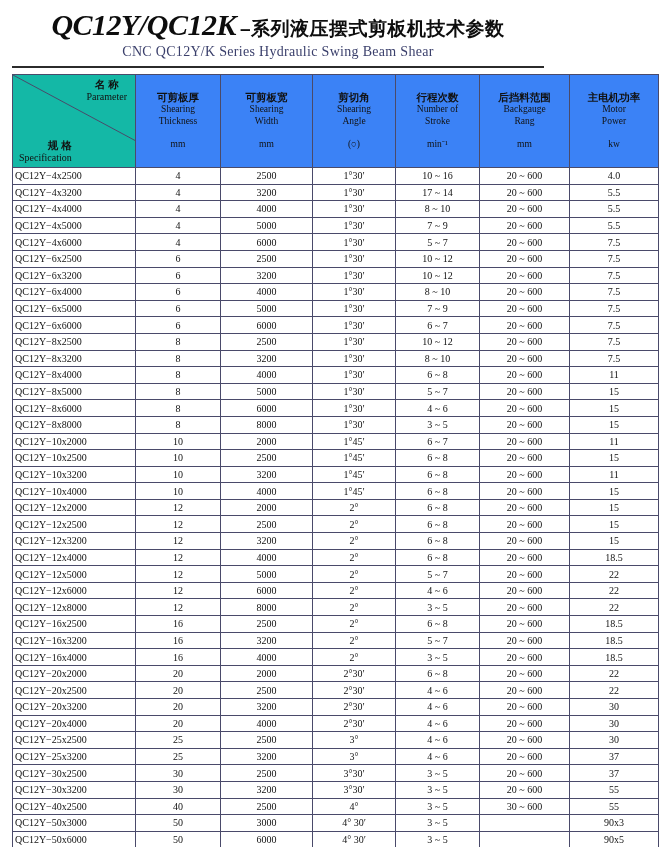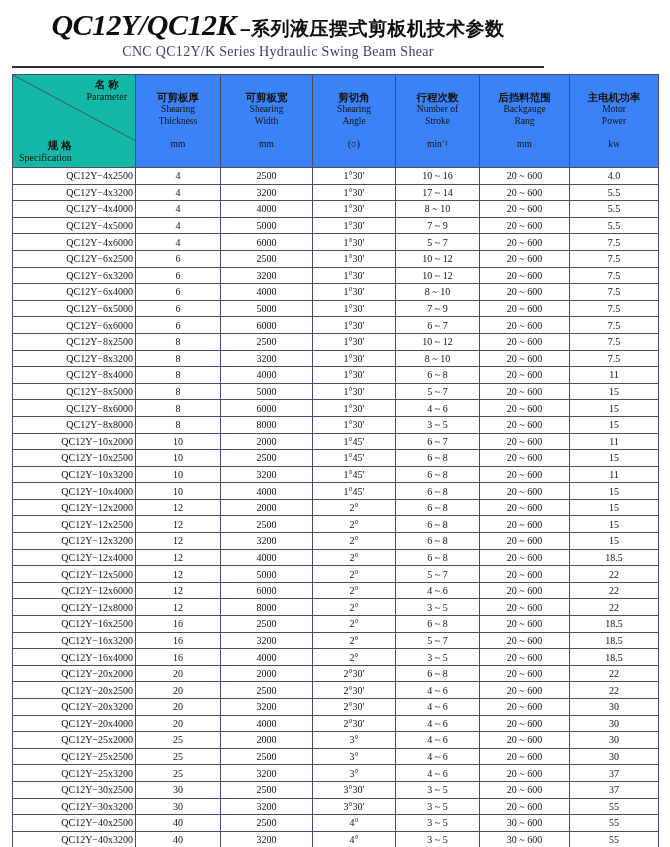--- a/index.html
+++ b/index.html
@@ -135,21 +135,21 @@
   .corner .lbl-en { font-size: 10px; display: block; font-family: "Liberation Serif", serif;}
   
   tbody td {
     height: 15.6px;
     padding: 0 2px;
     background: #ffffff;
     font-family: "Liberation Serif", serif;
     font-size: 10.5px;
   }
   tbody td.model {
-    text-align: right;
+    text-align: left;
     letter-spacing: 0;
     margin-left: 13px;
   }
   
   col.c0 { width: 123px; }
   col.c1 { width: 85px; }
   col.c2 { width: 92px; }
   col.c3 { width: 83px; }
   col.c4 { width: 84px; }
   col.c5 { width: 90px; }
@@ -547,44 +547,35 @@
         <tr>
           <td class="model">QC12Y−20x4000</td>
           <td>20</td>
           <td>4000</td>
           <td>2°30′</td>
           <td>4 ~ 6</td>
           <td>20 ~ 600</td>
           <td>30</td>
         </tr>
         <tr>
-          <td class="model">QC12Y−25x2000</td>
+          <td class="model">QC12Y−25x2500</td>
           <td>25</td>
-          <td>2000</td>
+          <td>2500</td>
           <td>3°</td>
           <td>4 ~ 6</td>
           <td>20 ~ 600</td>
           <td>30</td>
         </tr>
         <tr>
-          <td class="model">QC12Y−25x2500</td>
+          <td class="model">QC12Y−25x3200</td>
           <td>25</td>
-          <td>2500</td>
+          <td>3200</td>
           <td>3°</td>
           <td>4 ~ 6</td>
           <td>20 ~ 600</td>
-          <td>30</td>
-        </tr>
-        <tr>
-          <td class="model">QC12Y−25x3200</td>
-          <td>25</td>
-          <td>3200</td>
-          <td>3°</td>
-          <td>4 ~ 6</td>
-          <td>20 ~ 600</td>
           <td>37</td>
         </tr>
         <tr>
           <td class="model">QC12Y−30x2500</td>
           <td>30</td>
           <td>2500</td>
           <td>3°30′</td>
           <td>3 ~ 5</td>
           <td>20 ~ 600</td>
           <td>37</td>
@@ -595,29 +586,20 @@
           <td>3200</td>
           <td>3°30′</td>
           <td>3 ~ 5</td>
           <td>20 ~ 600</td>
           <td>55</td>
         </tr>
         <tr>
           <td class="model">QC12Y−40x2500</td>
           <td>40</td>
           <td>2500</td>
-          <td>4°</td>
-          <td>3 ~ 5</td>
-          <td>30 ~ 600</td>
-          <td>55</td>
-        </tr>
-        <tr>
-          <td class="model">QC12Y−40x3200</td>
-          <td>40</td>
-          <td>3200</td>
           <td>4°</td>
           <td>3 ~ 5</td>
           <td>30 ~ 600</td>
           <td>55</td>
         </tr>
         <tr>
           <td class="model">QC12Y−50x3000</td>
           <td>50</td>
           <td>3000</td>
           <td>4°  30′</td>

